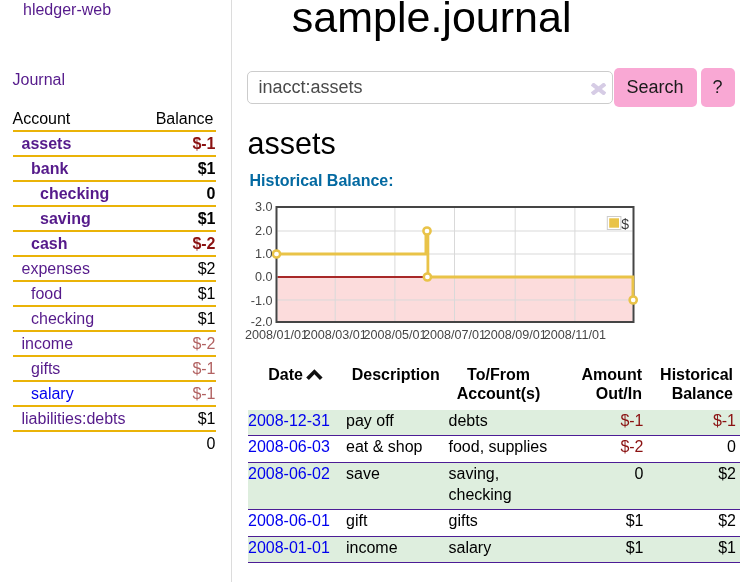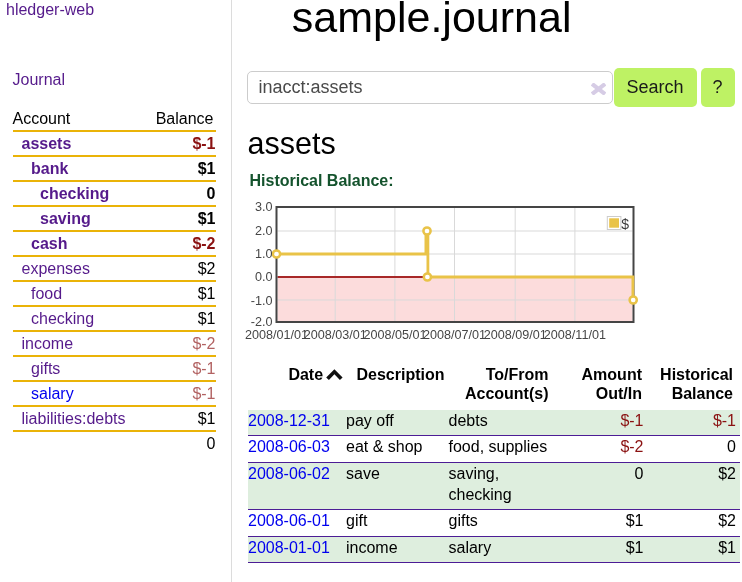--- a/index.html
+++ b/index.html
@@ -16,42 +16,42 @@
 #sidetab th{text-align:left;}
 #sidetab td.amt,#sidetab th.bal{text-align:right;}
 #sidetab th.bal{padding-right:2px;}
 #sidetab tr.b td{font-weight:bold;}
 #sidetab tr.total td{border-bottom:none;border-top:2px solid #1a1a1a;}
 .i1{padding-left:9px !important;}
 .i2{padding-left:18.5px !important;margin-top:28px;}
 .i3{padding-left:27.5px !important;}
 
 #q{position:absolute;left:246.5px;top:70.5px;width:366px;height:33px;border:1px solid #ccc;border-radius:5px;box-sizing:border-box;font-family:"Liberation Sans",sans-serif;font-size:18px;color:#4a4a4a;padding:0 0 0 11px;}
-.btn{position:absolute;background:#bef264;border:none;border-radius:5px;font-family:"Liberation Sans",sans-serif;color:#1a1a1a;text-align:center;}
+.btn{position:absolute;background:#f9a8d4;border:none;border-radius:5px;font-family:"Liberation Sans",sans-serif;color:#1a1a1a;text-align:center;}
 
 #reg{position:absolute;left:248px;top:364.9px;width:492px;border-collapse:collapse;table-layout:fixed;}
-#reg th{font-size:16px;font-weight:bold;line-height:19.5px;padding:0 2px 4px 2px;text-align:right;vertical-align:top;border-bottom:2px solid #fff;}
+#reg th{font-size:16px;font-weight:bold;line-height:19.5px;padding:0 2px 4px 2px;text-align:center;vertical-align:top;border-bottom:2px solid #fff;}
 #reg td{font-size:16px;line-height:21px;padding:0px 2px 4.5px 2px;vertical-align:top;border-bottom:1px solid #4c1d95;}
 #reg td.c1{padding-left:0px;}
 #reg td.c2{padding-left:1px;}
 #reg tr.tall td{padding-bottom:4.5px;}
 #reg td.a4{padding-right:1px;}
 #reg td.a5{padding-right:4px;}
 #reg th.h4{padding-right:2.5px;}
 #reg th:first-child{padding-left:0;}
 #reg th.h5{padding-right:7px;}
 #reg th.r,#reg td.r{text-align:right;}
 #reg tr.g td{background:#deeede;}
 </style>
 </head>
 <body>
 
 <div class="abs" style="left:230.5px;top:0;width:1.5px;height:582px;background:#dcdcdc;"></div>
 
-<a class="abs purple" style="left:6px;top:0.5px;font-size:16px;text-align:right;">hledger-web</a>
+<a class="abs purple" style="left:23px;top:0.5px;font-size:16px;text-align:right;">hledger-web</a>
 <a class="abs purple" style="left:12.5px;top:71.4px;font-size:16px;">Journal</a>
 
 <table id="sidetab">
 <tbody>
       <tr>
         <th>Account</th>
         <th class="bal">Balance</th>
       </tr>
 <tr class="b">
         <td class="i1"><a class="purple">assets</a></td>
@@ -114,21 +114,21 @@
 <svg class="abs" style="left:591.3px;top:83.4px;" width="15.2" height="12" viewBox="0 0 15.2 12">
     <g stroke="#d6cce5" stroke-width="4.1">
       <line x1="1.1" y1="0.9" x2="14.1" y2="11.1"></line>
       <line x1="14.1" y1="0.9" x2="1.1" y2="11.1"></line>
     </g>
   </svg>
 <div class="btn" style="left:613.5px;top:68px;width:83px;height:38.5px;font-size:18px;line-height:38.5px;">Search</div>
 <div class="btn" style="left:700.5px;top:68px;width:34px;height:38.5px;font-size:18px;line-height:38.5px;">?</div>
 
 <div class="abs" style="left:247.6px;top:127.5px;font-size:30.5px;line-height:30.5px;color:#000;">assets</div>
-<div class="abs" style="left:249.5px;top:171.9px;font-size:16px;line-height:17px;font-weight:bold;color:#14532d;">Historical Balance:</div>
+<div class="abs" style="left:249.5px;top:171.9px;font-size:16px;line-height:17px;font-weight:bold;color:#0369a1;">Historical Balance:</div>
 
 <svg class="abs" style="left:240px;top:195px;" width="502" height="150" viewBox="0 0 502 150">
 
   <rect x="37.5" y="82.9" width="355" height="43.1" fill="#fcdcdc"></rect>
 
   <g stroke="#d9d9d9" stroke-width="1">
     <line x1="37.5" y1="36" x2="392.5" y2="36"></line>
     <line x1="37.5" y1="59" x2="392.5" y2="59"></line>
     <line x1="37.5" y1="105" x2="392.5" y2="105"></line>
     <line x1="95.2" y1="13" x2="95.2" y2="126"></line>

